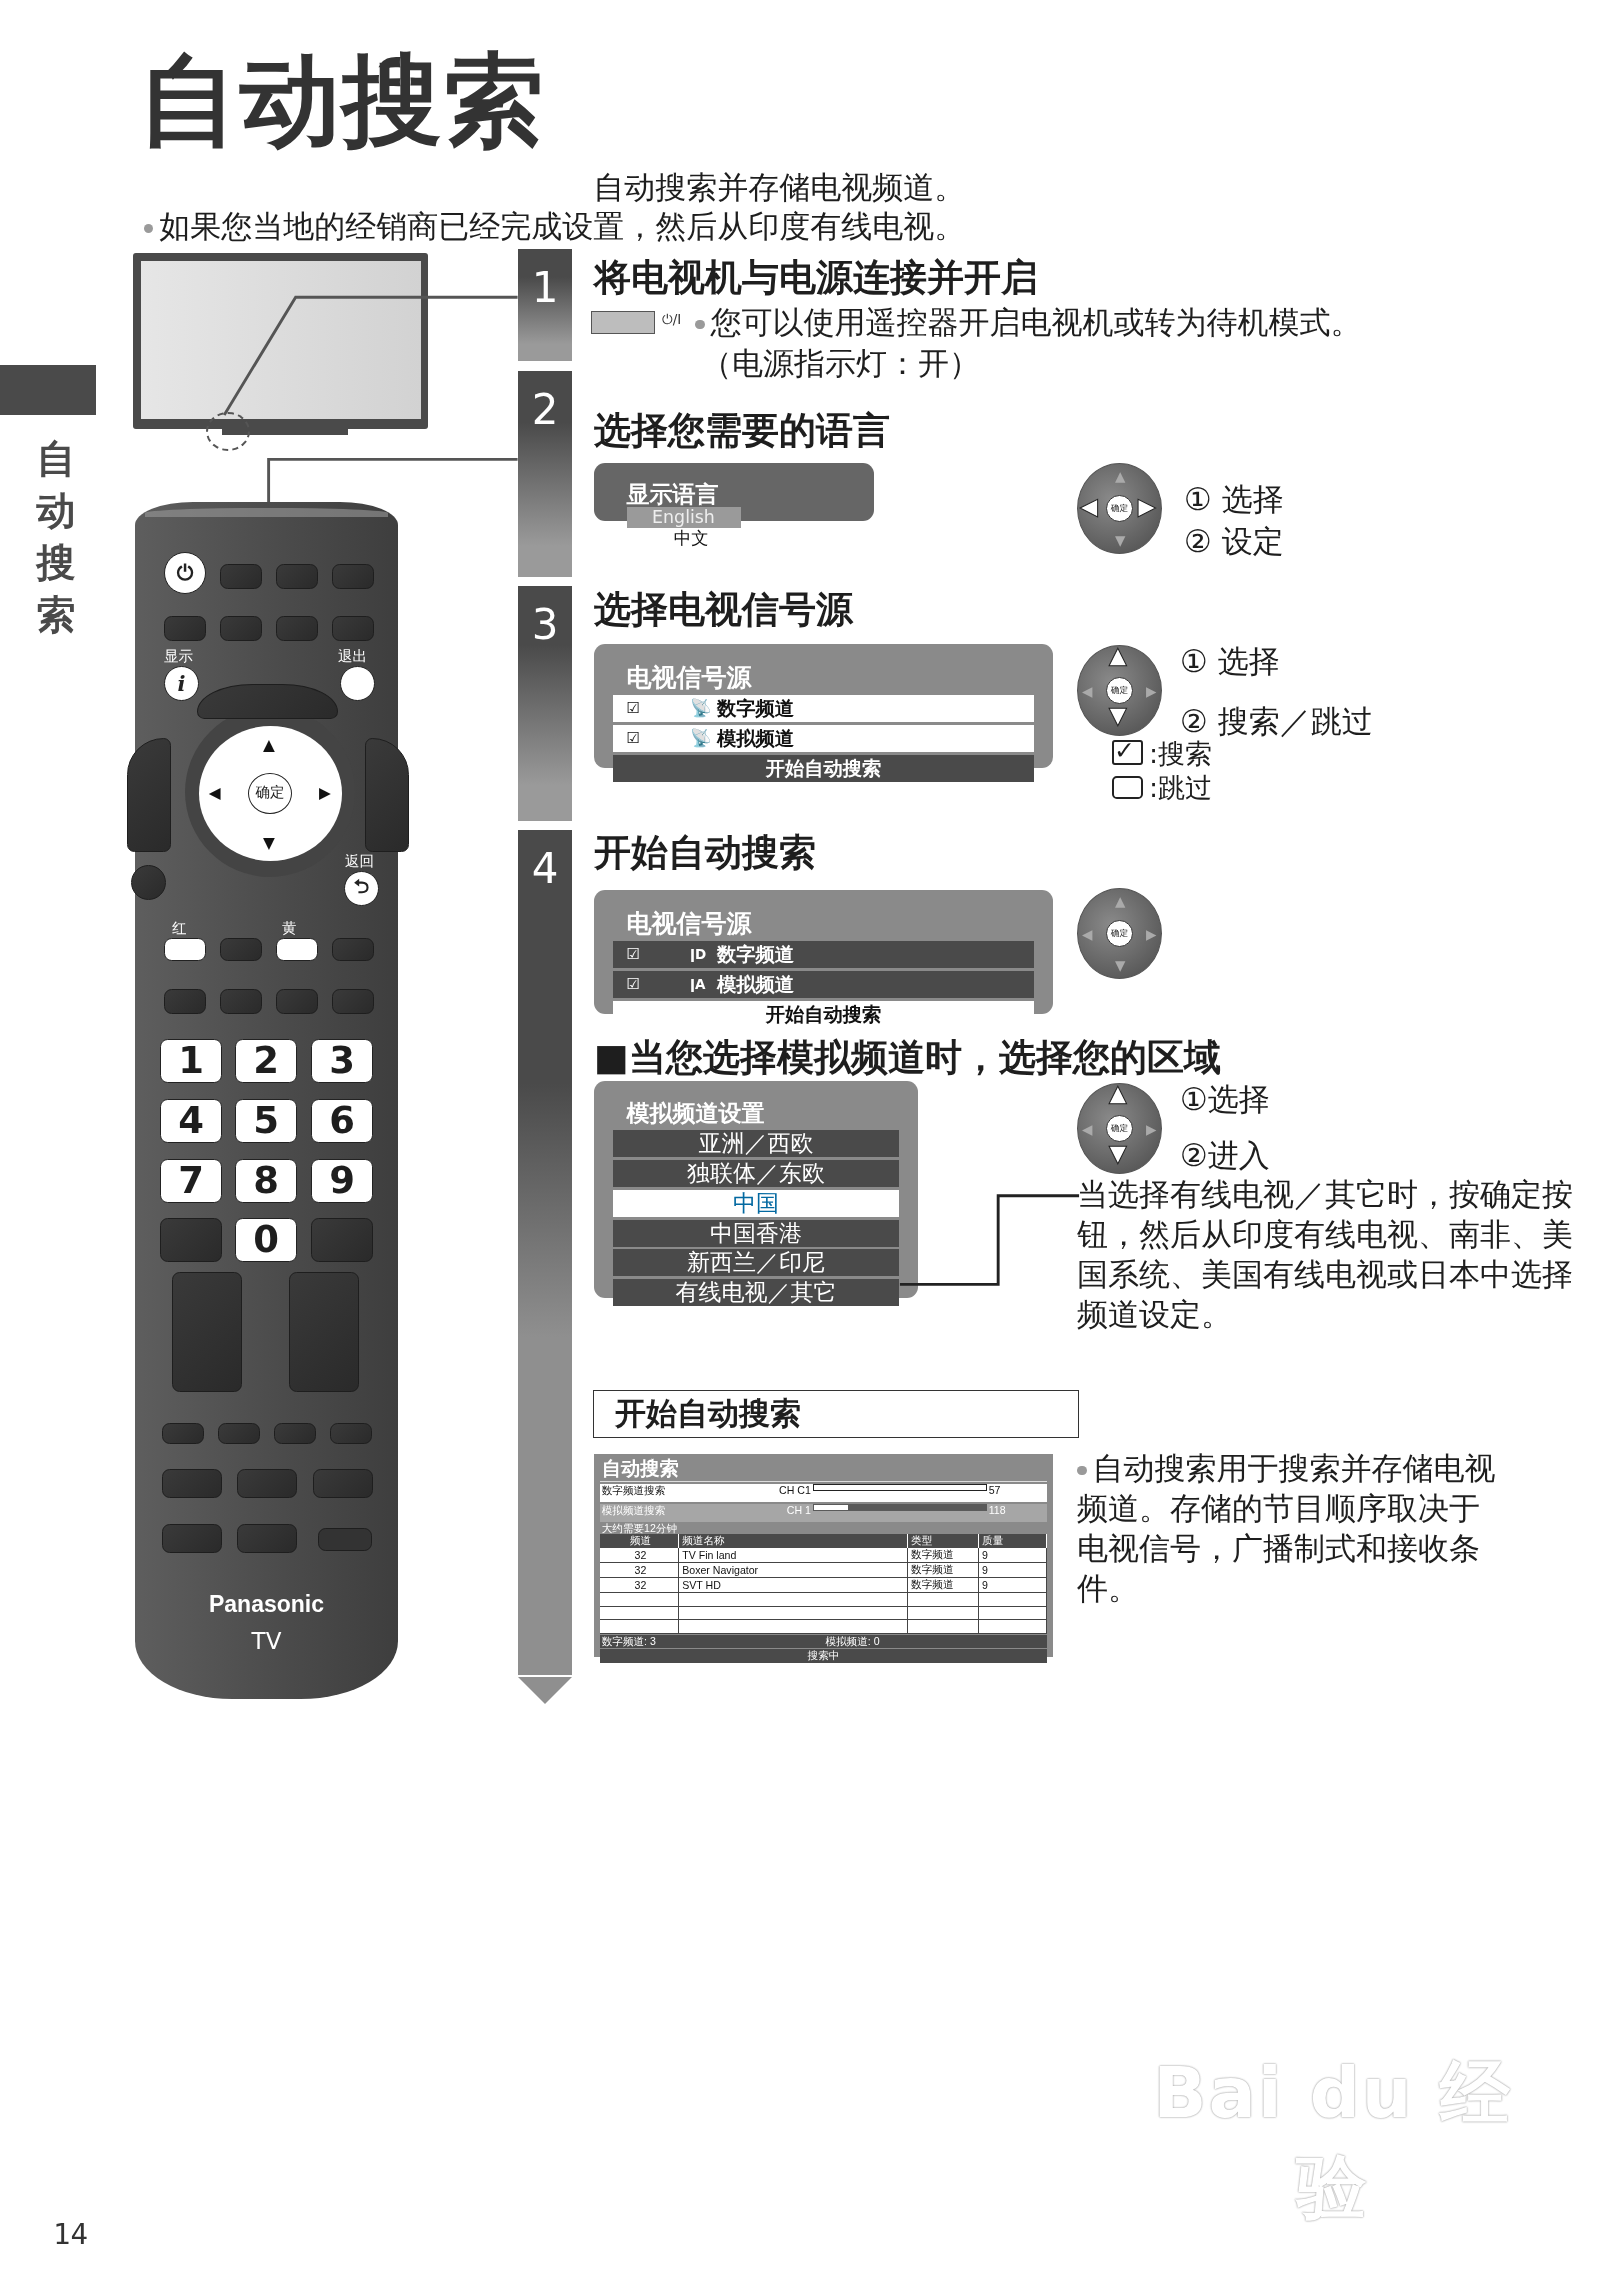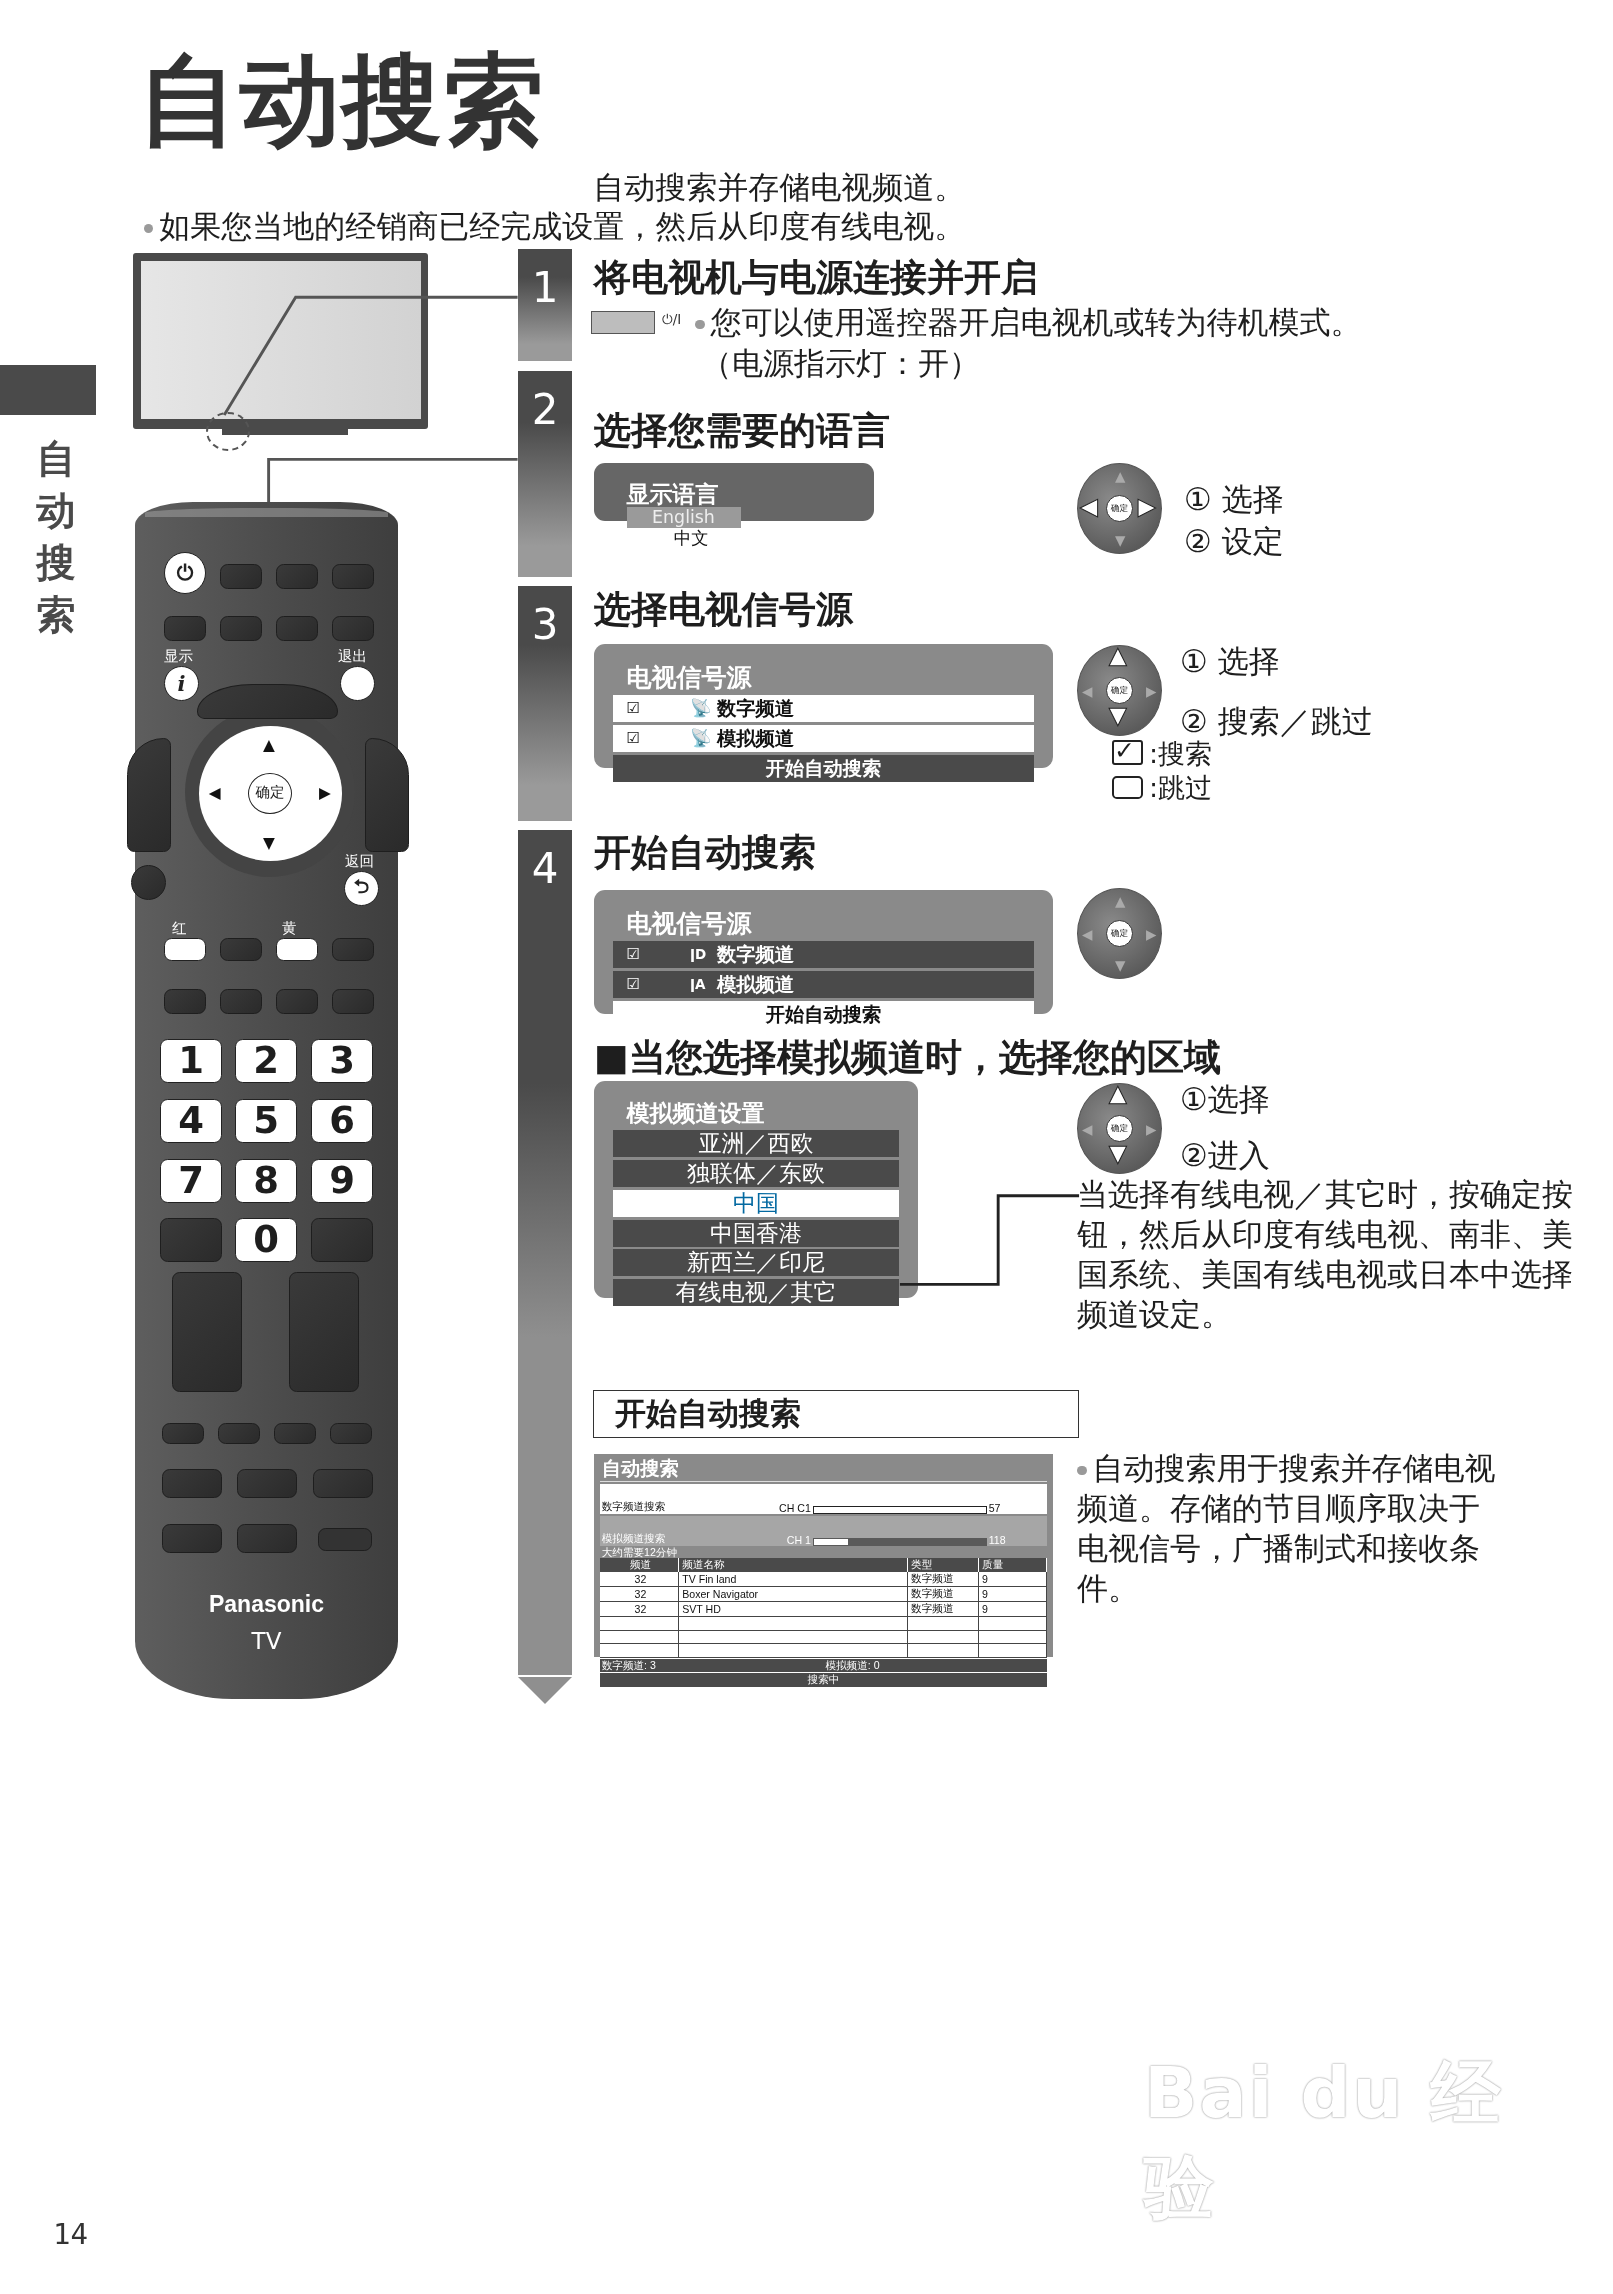--- a/index.html
+++ b/index.html
@@ -68,21 +68,21 @@
   .pad-label { position: absolute; font-size: 31px; color: #1e1e1e; }
 
   
   .region-row { height: 27px; margin-top: 2.9px; text-align: center; font-size: 23px; line-height: 27px; }
   .region-row.dark { background: #4a4a4a; color: #fff; }
   .region-row.light { background: #fff; color: #0369a1; }
 
   
   .as-screen { position: absolute; left: 594px; top: 1454px; width: 459px; height: 203px; background: #8a8a8a; padding: 1.9px 5.8px 0 5.8px; font-family: "Liberation Sans", sans-serif; }
   .as-title { color: #fff; font-weight: bold; font-size: 19.3px; line-height: 25px; padding-left: 1.9px; border-bottom: 1.9px solid #ddd; }
-  .as-prog { height: 30px; display: flex; align-items: flex-end; font-size: 10.6px; margin-top: 1.9px; }
+  .as-prog { height: 18px; display: flex; align-items: flex-start; font-size: 10.6px; margin-top: 1.9px; }
   .as-prog.light { background: #fff; color: #111; }
   .as-prog.dark { background: #a6a6a6; color: #fff; }
   .as-prog .lbl { width: 174px; padding-left: 1.9px; }
   .as-prog .ch { width: 39px; text-align: right; padding-right: 1.9px; }
   .as-prog .bar { width: 174px; height: 7.7px; border: 1px solid #222; background: #fff; position: relative; }
   .as-prog.dark .bar { background: #5a5a5a; border-color: #5a5a5a; }
   .as-prog .fill { position: absolute; left: 0; top: 0; height: 100%; background: #fff; }
   .as-prog .val { padding-left: 1.9px; }
   .as-eta { color: #fff; font-size: 10.6px; line-height: 12.6px; padding-left: 1.9px; }
   table.as-table { width: 100%; border-collapse: collapse; font-size: 10.6px; }
@@ -91,21 +91,21 @@
   table.as-table .c1 { width: 79px; text-align: center; }
   table.as-table .c3 { width: 71px; }
   table.as-table .c4 { width: 68px; }
   .as-foot { background: #4a4a4a; color: #fff; font-size: 10.6px; height: 13.5px; line-height: 13.5px; display: flex; margin-top: 1px; }
   .as-foot span { flex: 1; padding-left: 1.9px; }
   .as-status { background: #4a4a4a; color: #fff; font-size: 10.6px; height: 13.5px; line-height: 13.5px; text-align: center; margin-top: 1px; }
 
   .start-box { position: absolute; left: 593px; top: 1390px; width: 486px; height: 48px; border: 1.9px solid #333; font-size: 31px; font-weight: bold; line-height: 44px; padding-left: 21px; }
 
   .page-num { left: 53px; top: 2217px; font-size: 29px; color: #333; font-family: "DejaVu Sans Mono", monospace; }
-  .watermark { left: 1144px; top: 2047px; width: 377px; color: #fff; text-shadow: 0 0 1.9px #aaa, 0 0 1.9px #aaa; font-weight: bold; }
+  .watermark { left: 1144px; top: 2047px; width: 377px; color: #fff; text-shadow: 0 0 1.9px #aaa, 0 0 1.9px #aaa; font-weight: bold; text-align: center; }
   .watermark .wm-big { font-size: 70px; letter-spacing: 1.9px; }
   .watermark .wm-small { font-size: 39px; }
 </style>
 </head>
 <body>
 
 <div class="abs page-title">自动搜索</div>
 <div class="abs intro">
   <div>自动搜索并存储电视频道。</div>
   <div class="bullet-line"><span class="dot"></span><span>如果您当地的经销商已经完成设置，然后从印度有线电视。</span></div>

